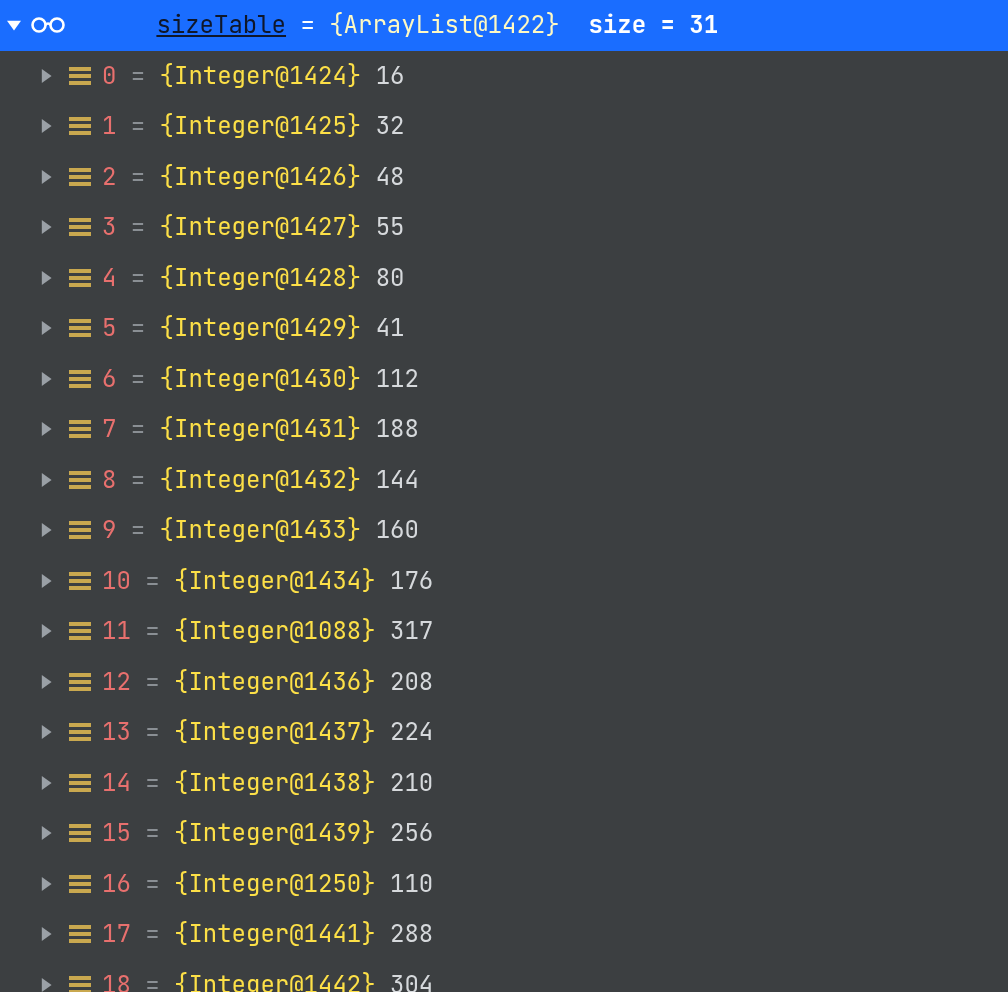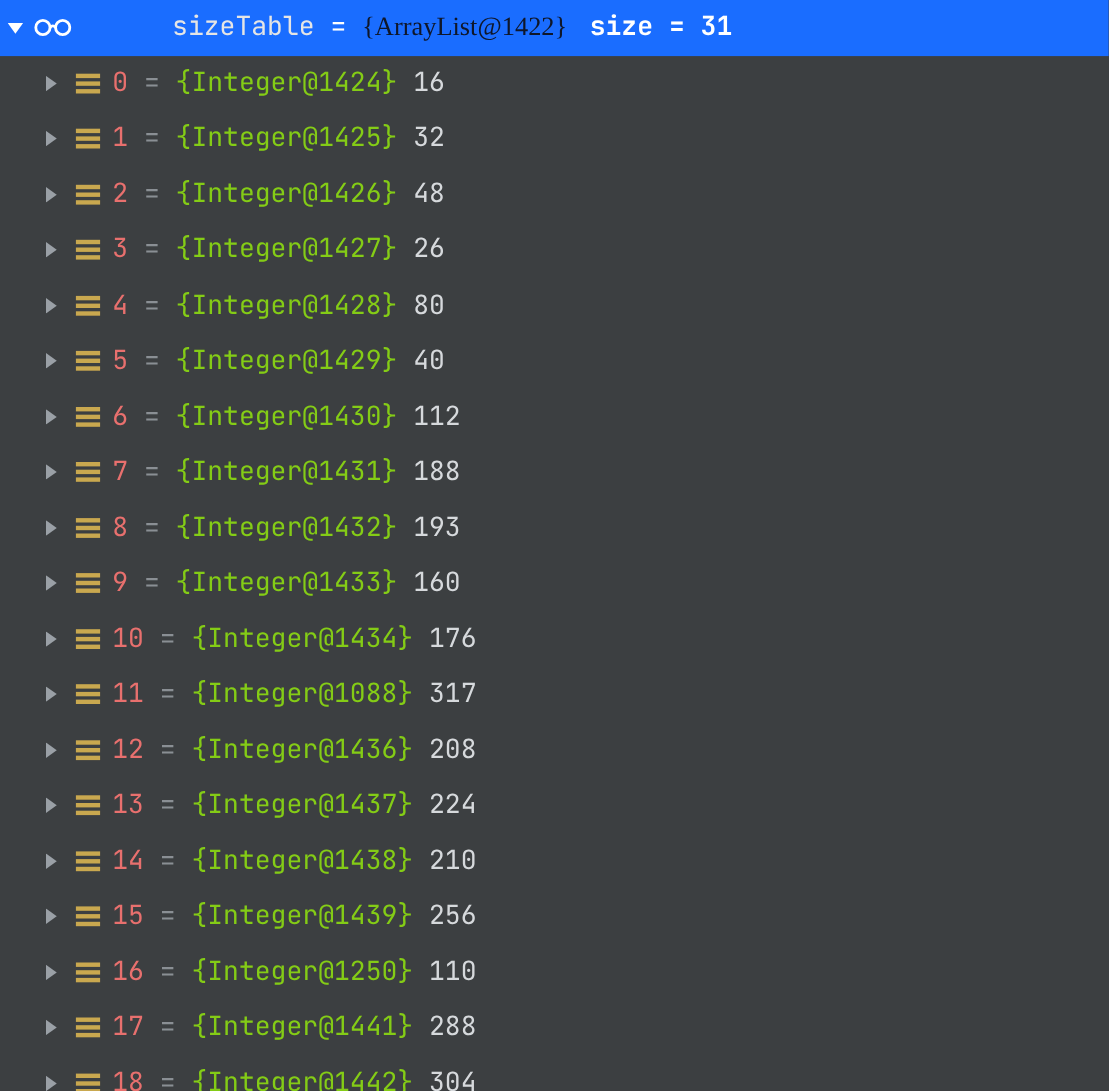--- a/index.html
+++ b/index.html
@@ -9,27 +9,27 @@
   .header{background:#1a6dff;color:#fff;}
   .header .arrow svg path{fill:#ffffff;}
   .arrow{width:28px;display:flex;align-items:center;justify-content:center;flex:none;}
   .arrow svg{width:14px;height:14px;}
   .arrow.down svg{transform:rotate(90deg);}
   .child .arrow{margin-left:32px;}
   .icon-slot{width:40px;display:flex;align-items:center;justify-content:center;flex:none;margin-right:2px;}
   .bars{display:flex;flex-direction:column;gap:3px;}
   .bars span{display:block;width:22px;height:4px;background:#c9a84f;}
   .txt{white-space:pre;}
-  .hdr-name{color:#e5e5e5;}
+  .hdr-name{color:#0f172a;text-decoration:underline;}
   .hdr-eq{color:#ffffff;}
-  .hdr-type{color:#0f172a;font-family:Liberation Serif, serif;}
+  .hdr-type{color:#fef9c3;}
   .hdr-size{color:#ffffff;font-weight:bold;}
   .idx{color:#e8706e;}
   .eq{color:#8a8f94;}
-  .type{color:#84cc16;}
+  .type{color:#fde047;}
   .val{color:#d6d9dc;}
 </style>
 </head>
 <body>
 
 <div class="panel">
 
   <div class="row header">
     <div class="arrow down">
       <svg viewBox="0 0 10 10">
@@ -100,21 +100,21 @@
             <path d="M2 0 L9 5 L2 10 Z" fill="#9aa0a6"></path>
           </svg>
         </div>
         <div class="icon-slot">
           <div class="bars">
             <span></span>
             <span></span>
             <span></span>
           </div>
         </div>
-        <span class="txt"><span class="idx">3</span><span class="eq"> = </span><span class="type">{Integer@1427}</span><span> </span><span class="val">26</span></span>
+        <span class="txt"><span class="idx">3</span><span class="eq"> = </span><span class="type">{Integer@1427}</span><span> </span><span class="val">55</span></span>
       </div>
       <div class="row child">
         <div class="arrow">
           <svg viewBox="0 0 10 10">
             <path d="M2 0 L9 5 L2 10 Z" fill="#9aa0a6"></path>
           </svg>
         </div>
         <div class="icon-slot">
           <div class="bars">
             <span></span>
@@ -130,21 +130,21 @@
             <path d="M2 0 L9 5 L2 10 Z" fill="#9aa0a6"></path>
           </svg>
         </div>
         <div class="icon-slot">
           <div class="bars">
             <span></span>
             <span></span>
             <span></span>
           </div>
         </div>
-        <span class="txt"><span class="idx">5</span><span class="eq"> = </span><span class="type">{Integer@1429}</span><span> </span><span class="val">40</span></span>
+        <span class="txt"><span class="idx">5</span><span class="eq"> = </span><span class="type">{Integer@1429}</span><span> </span><span class="val">41</span></span>
       </div>
       <div class="row child">
         <div class="arrow">
           <svg viewBox="0 0 10 10">
             <path d="M2 0 L9 5 L2 10 Z" fill="#9aa0a6"></path>
           </svg>
         </div>
         <div class="icon-slot">
           <div class="bars">
             <span></span>
@@ -175,21 +175,21 @@
             <path d="M2 0 L9 5 L2 10 Z" fill="#9aa0a6"></path>
           </svg>
         </div>
         <div class="icon-slot">
           <div class="bars">
             <span></span>
             <span></span>
             <span></span>
           </div>
         </div>
-        <span class="txt"><span class="idx">8</span><span class="eq"> = </span><span class="type">{Integer@1432}</span><span> </span><span class="val">193</span></span>
+        <span class="txt"><span class="idx">8</span><span class="eq"> = </span><span class="type">{Integer@1432}</span><span> </span><span class="val">144</span></span>
       </div>
       <div class="row child">
         <div class="arrow">
           <svg viewBox="0 0 10 10">
             <path d="M2 0 L9 5 L2 10 Z" fill="#9aa0a6"></path>
           </svg>
         </div>
         <div class="icon-slot">
           <div class="bars">
             <span></span>

